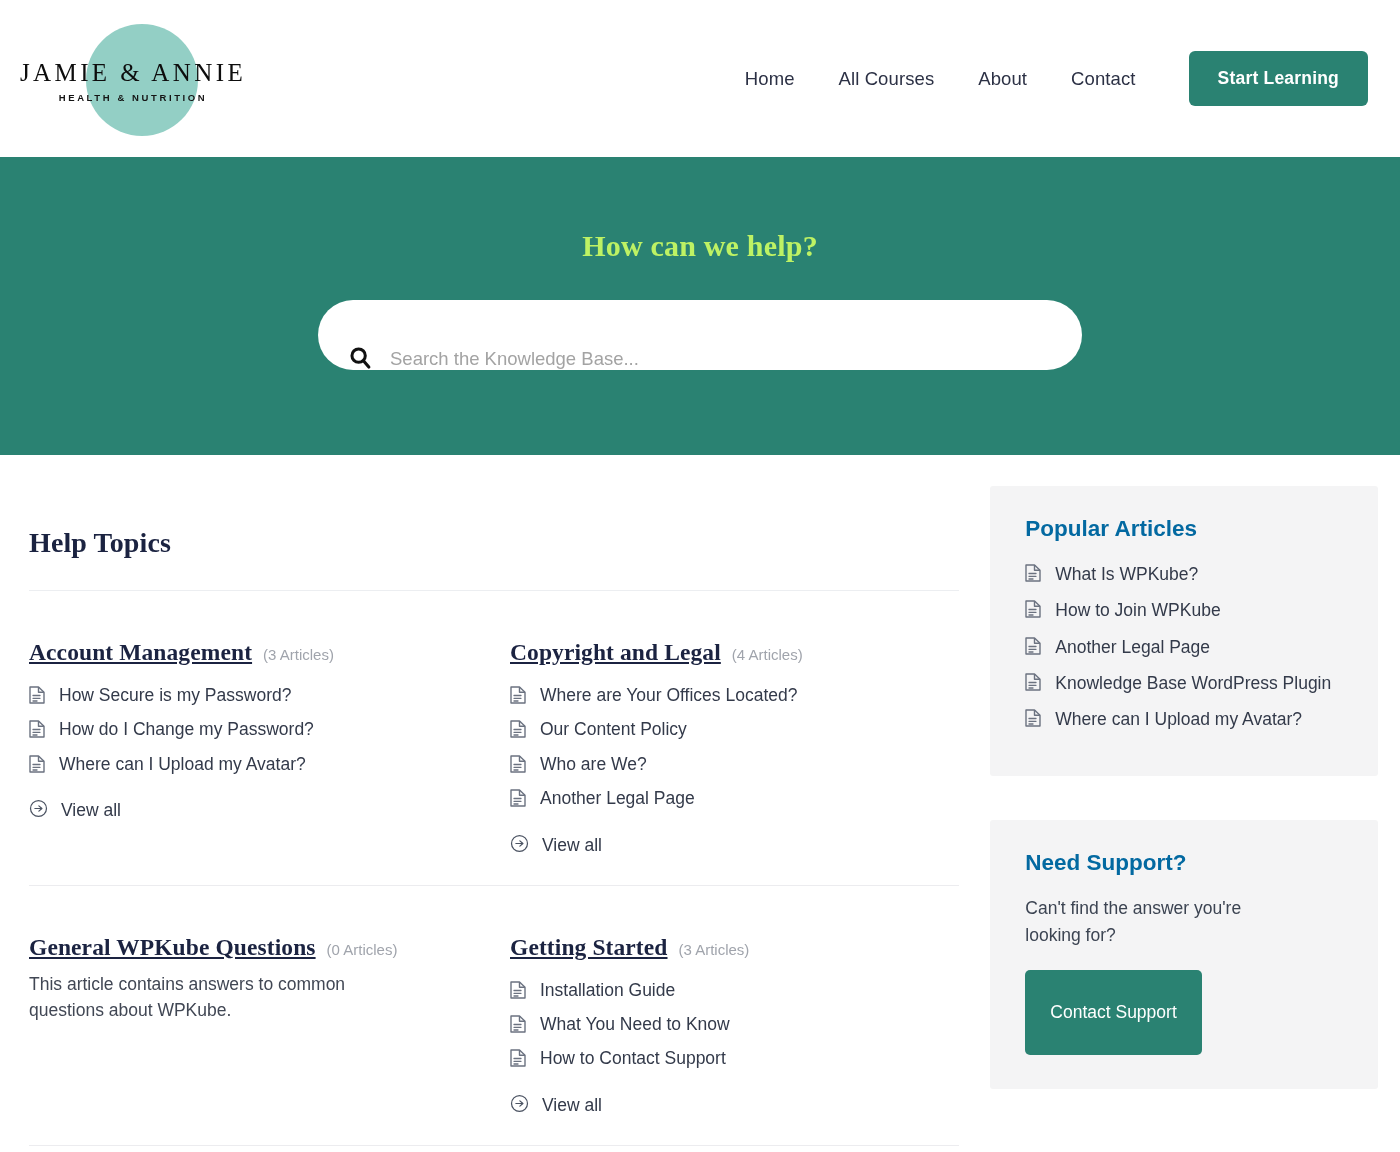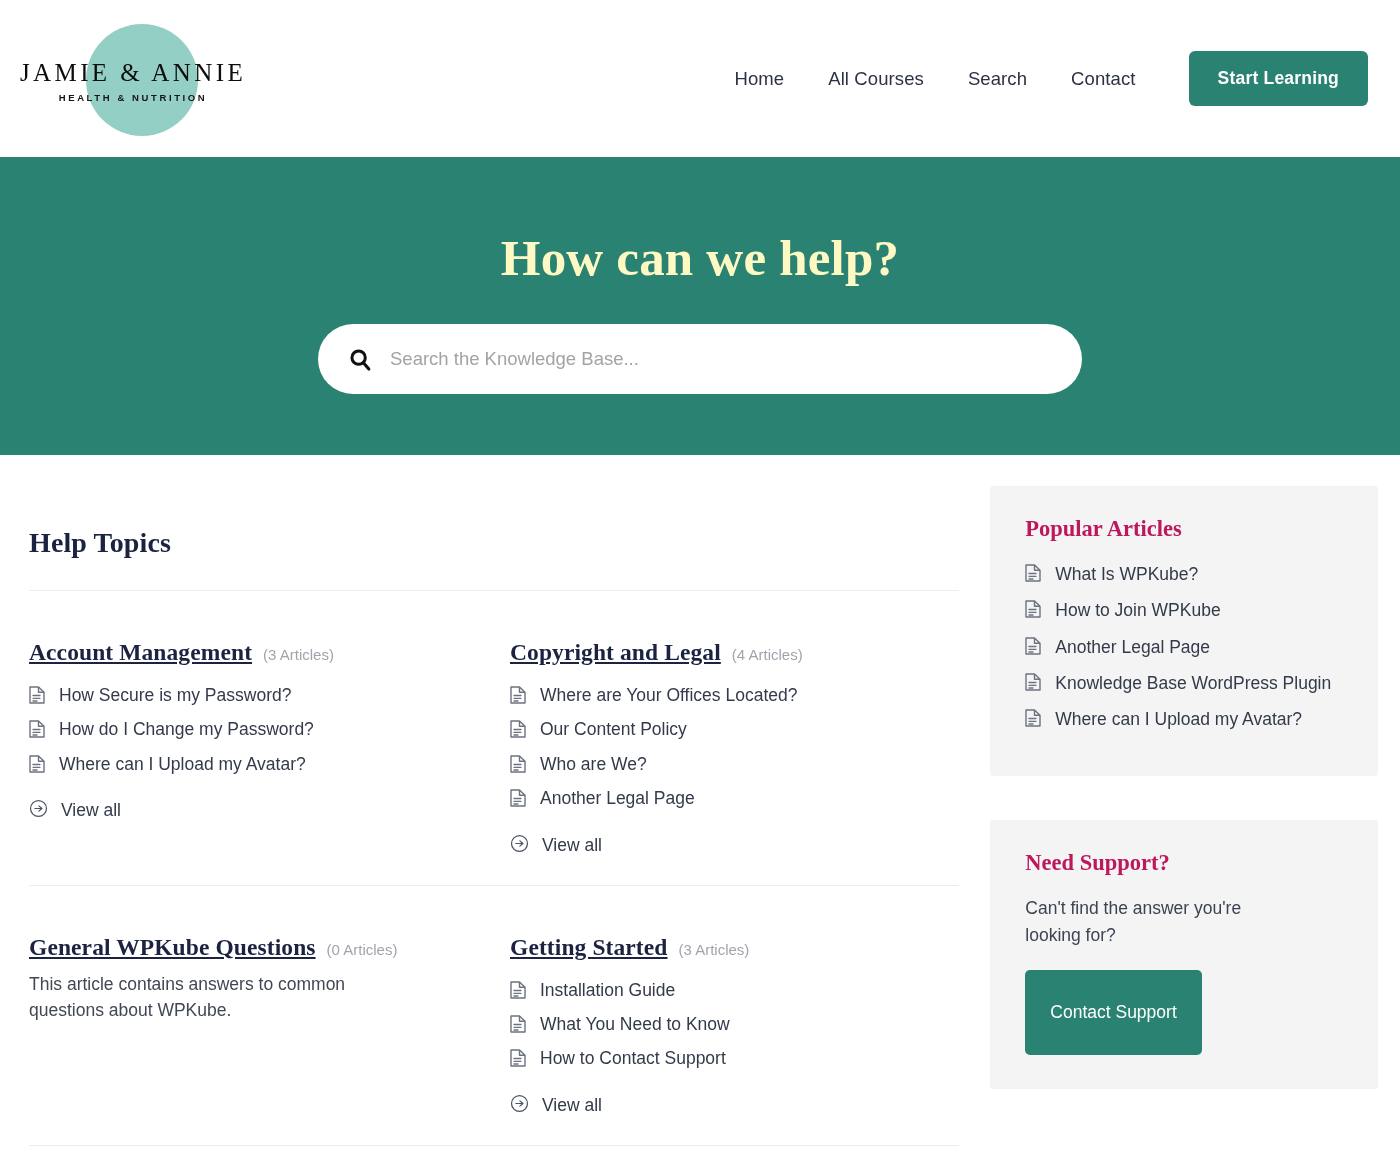--- a/index.html
+++ b/index.html
@@ -98,34 +98,34 @@
   
   .hero {
     background: #2a8272;
     height: 298px;
     display: flex;
     flex-direction: column;
     align-items: center;
   }
   .hero-title {
     font-family: "Liberation Serif", serif;
-    font-size: 51px;
+    font-size: 30px;
     font-weight: 700;
-    color: #fef9c3;
+    color: #bef264;
     margin-top: 72px;
     letter-spacing: 0.2px;
   }
   .search-wrap {
     margin-top: 37px;
     width: 764px;
     height: 70px;
     background: #ffffff;
     border-radius: 35px;
     display: flex;
-    align-items: center;
+    align-items: flex-end;
     padding: 0 30px;
   }
   .search-icon { flex: 0 0 auto; display: flex; align-items: center; }
   .search-input {
     flex: 1;
     border: none;
     outline: none;
     font-size: 18.5px;
     color: #9a9a9a;
     margin-left: 17px;
@@ -222,24 +222,24 @@
   }
 
   
   .side-panel {
     background: #f4f4f5;
     border-radius: 3px;
     padding: 30px 28px 34px 35px;
   }
   .side-panel + .side-panel { margin-top: 44px; }
   .side-title {
-    font-family: Liberation Serif, serif;
+    font-family: Liberation Sans, sans-serif;
     font-size: 22.5px;
     font-weight: 700;
-    color: #be185d;
+    color: #0369a1;
     margin-bottom: 19px;
   }
   .side-list .article-item { margin-bottom: 10px; }
   .side-list .article-label { line-height: 1.5; }
 
   .support-text {
     font-size: 17.5px;
     color: #3c4椒;
     color: #3c4452;
     line-height: 1.5;
@@ -265,21 +265,21 @@
     <span class="logo-circle"></span>
     <span class="logo-text-wrap">
       <span class="logo-main">JAMIE &amp; ANNIE</span>
       <span class="logo-sub" style="display:block">HEALTH &amp; NUTRITION</span>
     </span>
   </a>
 
   <nav class="main-nav">
     <a class="nav-link" href="#">Home</a>
     <a class="nav-link" href="#">All Courses</a>
-    <a class="nav-link" href="#">Search</a>
+    <a class="nav-link" href="#">About</a>
     <a class="nav-link" href="#">Contact</a>
     <button class="btn-start">Start Learning</button>
   </nav>
 </header>
 
 <section class="hero">
   <h1 class="hero-title">How can we help?</h1>
   <div class="search-wrap">
     <span class="search-icon">
       <svg width="25" height="25" viewBox="0 0 24 24" fill="none">

